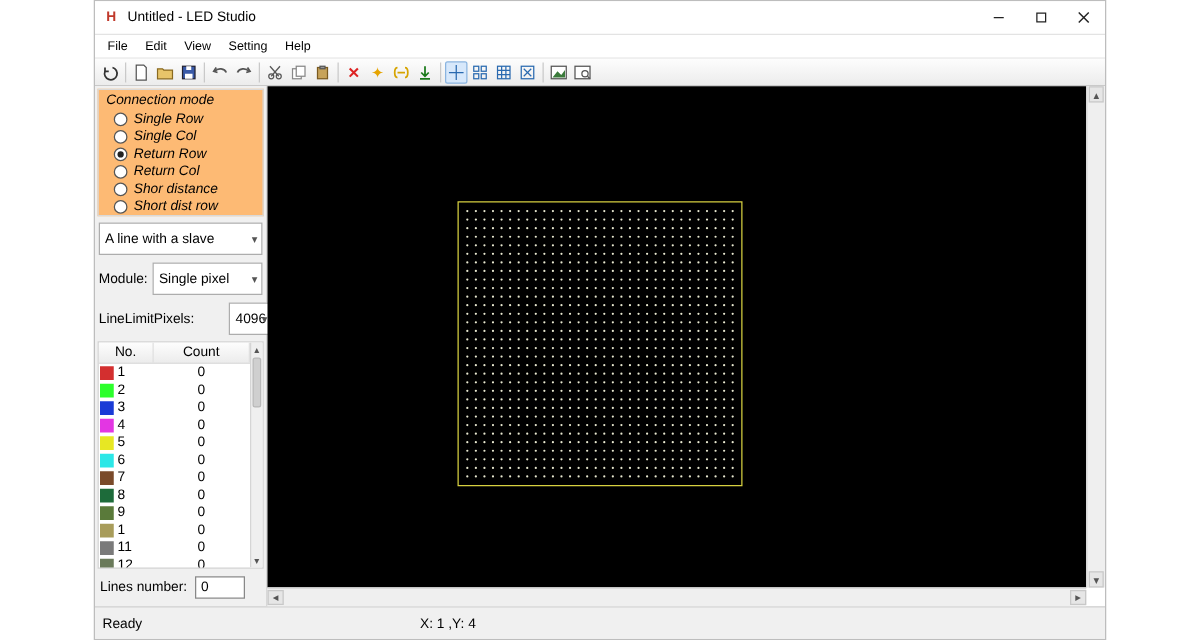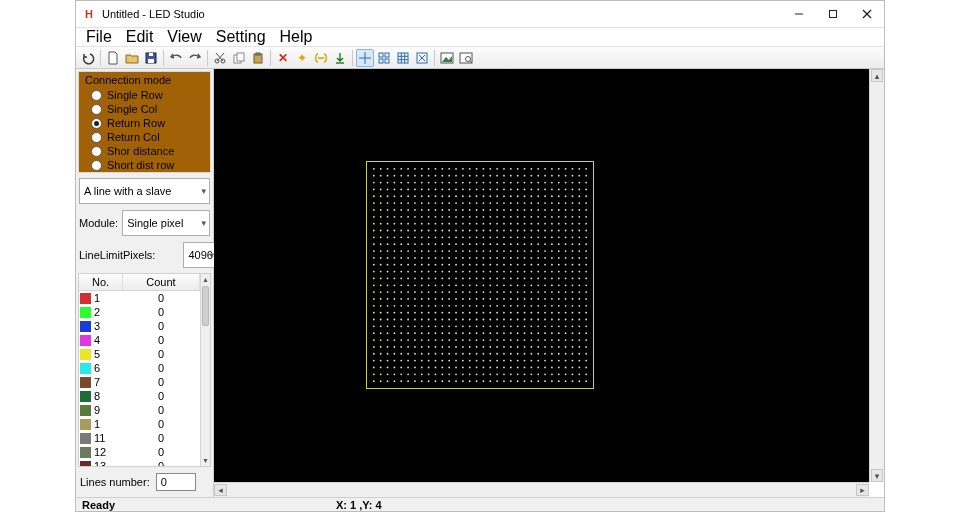--- a/index.html
+++ b/index.html
@@ -6,27 +6,27 @@
   body { background: #fff; width: 960px; height: 512px; overflow: hidden; }
   .outer-pad { padding: 0 75px; height: 512px; }
   .window { border: 1px solid #bdbdbd; width: 810px; height: 512px; background: #fff; display: flex; flex-direction: column; }
   .titlebar { height: 27px; display: flex; align-items: center; background: #fff; border-bottom: 1px solid #e3e3e3; }
   .titlebar .app-icon { width: 14px; height: 14px; margin: 0 6px; display: flex; align-items: center; justify-content: center; color: #c0392b; font-weight: bold; font-size: 11px; }
   .titlebar .title { font-size: 11px; color: #000; flex: 1; }
   .win-btns { display: flex; height: 100%; }
   .win-btn { width: 34px; display: flex; align-items: center; justify-content: center; font-size: 11px; }
   .win-btn svg { width: 10px; height: 10px; }
   .menubar { height: 19px; display: flex; align-items: center; padding: 0 4px; gap: 2px; background: #fff; border-bottom: 1px solid #e3e3e3; }
-  .menubar span { font-size: 16px; padding: 1px 6px; }
+  .menubar span { font-size: 10px; padding: 1px 6px; }
   .toolbar { height: 22px; background: linear-gradient(#fdfdfd,#ececec); border-bottom: 1px solid #c9c9c9; display: flex; align-items: center; padding: 0 3px; gap: 1px; }
   .tbtn { width: 18px; height: 18px; display: flex; align-items: center; justify-content: center; font-size: 12px; border: 1px solid transparent; border-radius: 2px; }
   .tsep { width: 1px; height: 16px; background: #c9c9c9; margin: 0 2px; }
   .client { flex: 1; display: flex; min-height: 0; }
   .sidebar { width: 138px; border-right: 1px solid #d0d0d0; display: flex; flex-direction: column; background: #f0f0f0; }
-  .group { border: 1px solid #d9d9d9; margin: 2px; background: #a16207; }
+  .group { border: 1px solid #d9d9d9; margin: 2px; background: #fdba74; font-style: italic; }
   .group-title { font-size: 11px; padding: 2px 6px; }
   .radio-row { display: flex; align-items: center; gap: 5px; padding: 1px 6px 1px 12px; font-size: 11px; }
   .radio { width: 11px; height: 11px; border: 1px solid #555; border-radius: 50%; background: #fff; display: flex; align-items: center; justify-content: center; }
   .radio.sel::after { content: ""; width: 5px; height: 5px; background: #222; border-radius: 50%; }
   .combo, .numbox { height: 19px; border: 1px solid #adadad; background: #fff; font-size: 11px; display: flex; align-items: center; padding: 12px 4px; position: relative; }
   .combo .chev { position: absolute; right: 3px; font-size: 9px; color: #555; }
   .row-pad { display: flex; align-items: center; gap: 4px; margin: 3px; font-size: 11px; }
   .row-pad label { white-space: nowrap; }
   .tablewrap { flex: 1; margin: 2px; border: 1px solid #d0d0d0; background: #fff; display: flex; overflow: hidden; justify-content: center; }
   .tablewrap-inner { flex: 1; overflow: hidden; }
@@ -44,21 +44,21 @@
   .linesnum { display: flex; align-items: center; gap: 6px; padding: 4px 4px 6px; font-size: 11px; }
   .linesnum .nbox { width: 40px; height: 18px; border: 1px solid #888; background: #fff; display: flex; align-items: center; padding: 0 4px; }
   .canvas-area { flex: 1; display: flex; flex-direction: column; min-width: 0; }
   .canvas-row { flex: 1; display: flex; min-height: 0; }
   .canvas { flex: 1; background: #000; position: relative; overflow: hidden; }
   .vscroll { width: 15px; background: #efefef; border-left: 1px solid #d5d5d5; position: relative; }
   .vscroll .arr, .hscroll .arr { position: absolute; display: flex; align-items: center; justify-content: center; font-size: 9px; color: #555; background: #e6e6e6; border: 1px solid #c8c8c8; }
   .vscroll .arr { left: 1px; right: 1px; height: 13px; }
   .hscroll { height: 15px; background: #efefef; border-top: 1px solid #d5d5d5; position: relative; margin-right: 15px; }
   .hscroll .arr { top: 1px; bottom: 1px; width: 13px; }
-  .statusbar { height: 14px; border-top: 1px solid #d0d0d0; background: #f0f0f0; display: flex; align-items: center; font-size: 11px; font-weight: bold; }
+  .statusbar { height: 26px; border-top: 1px solid #d0d0d0; background: #f0f0f0; display: flex; align-items: center; font-size: 11px; }
   .statusbar .sleft { width: 260px; padding-left: 6px; }
   .statusbar .scenter { flex: 1; }
   .grid-panel { position: absolute; left: 152px; top: 92px; width: 228px; height: 228px; border: 1px solid #d6d040; }
   .grid-panel svg { position: absolute; inset: 0; }
 </style>
 </head>
 <body>
 
 <div class="outer-pad">
 <div class="window">

